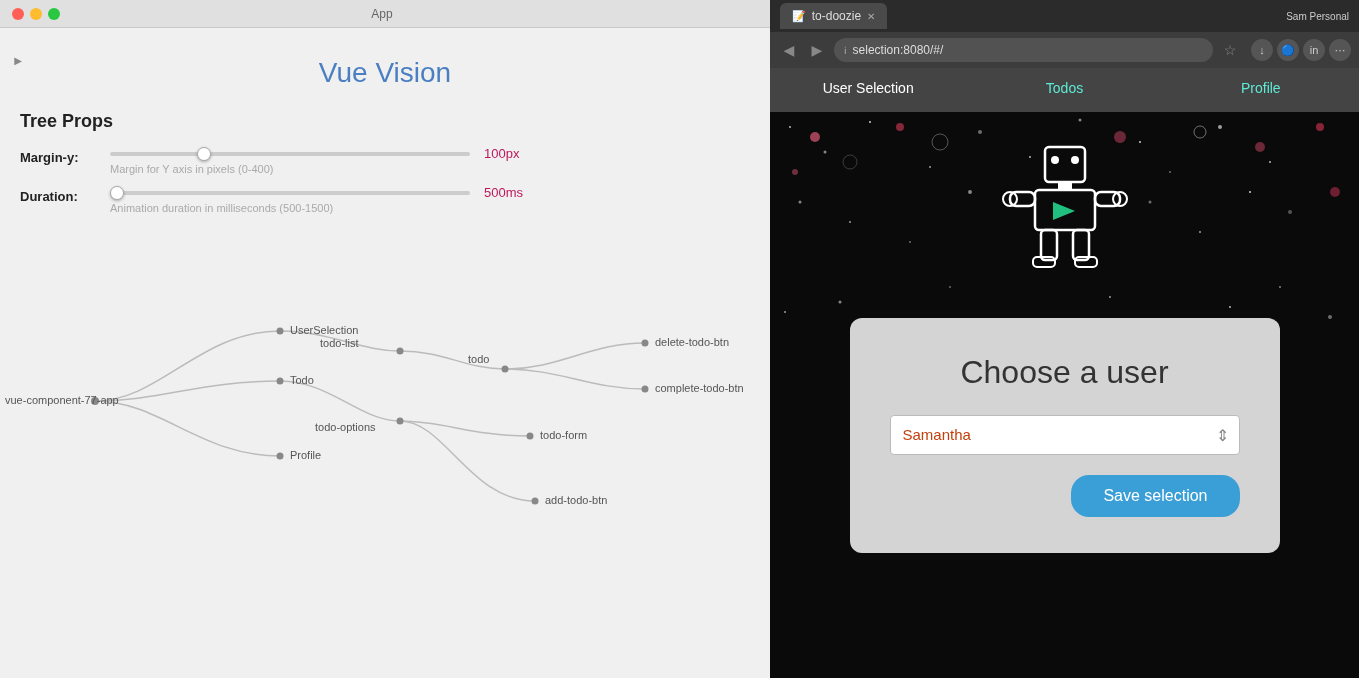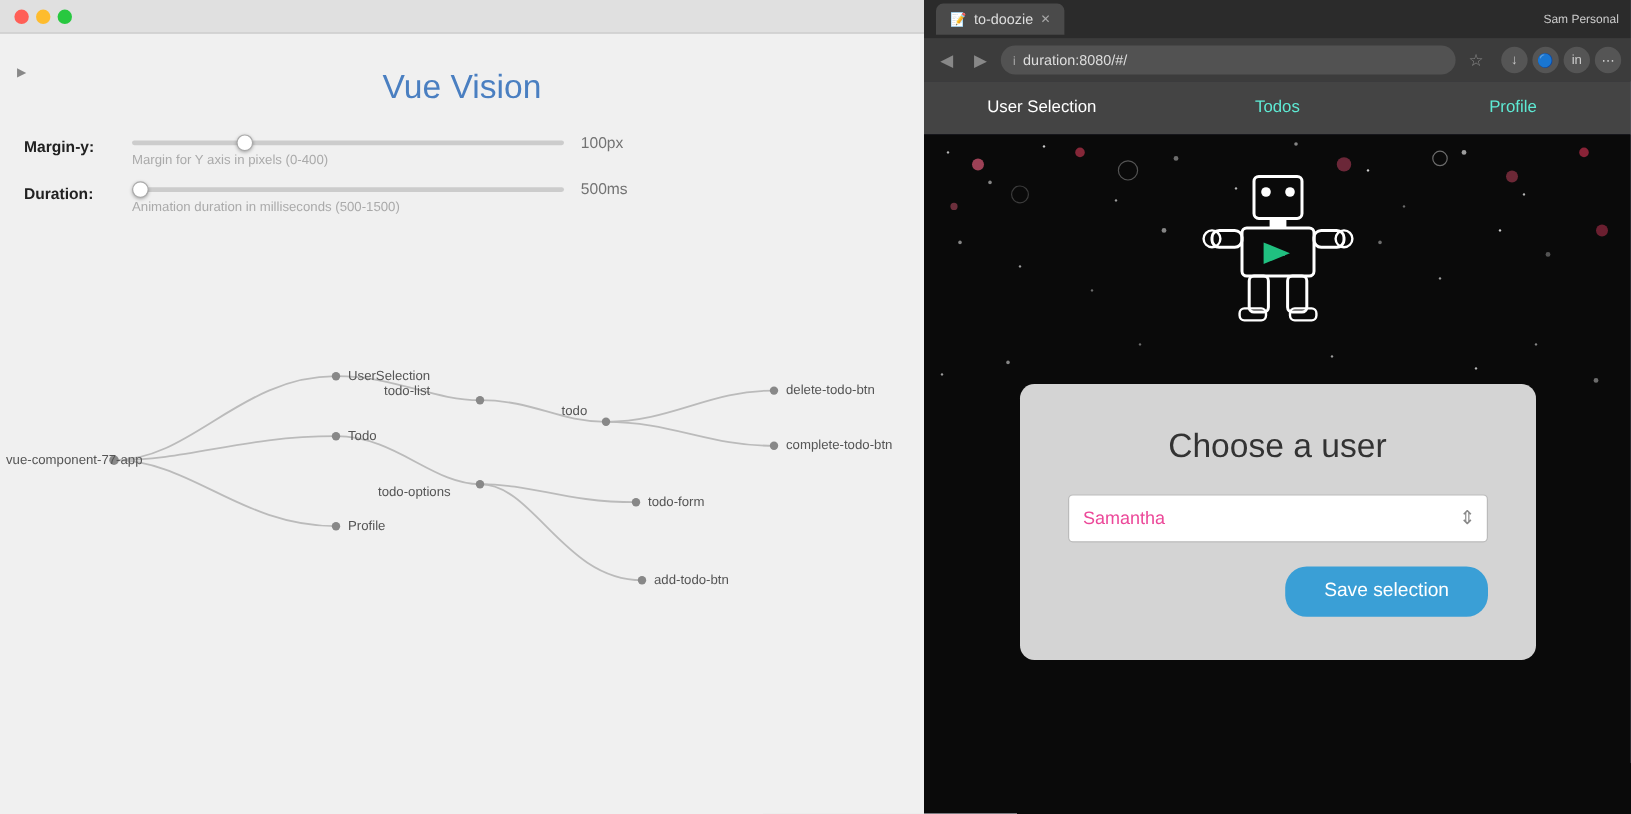--- a/index.html
+++ b/index.html
@@ -109,21 +109,21 @@
     .prop-slider::-webkit-slider-thumb {
       -webkit-appearance: none;
       width: 14px; height: 14px;
       border-radius: 50%;
       background: white;
       border: 1px solid #aaa;
       box-shadow: 0 1px 3px rgba(0,0,0,0.3);
     }
     .prop-value {
       font-size: 13px;
-      color: #737373;
+      color: #be185d;
       margin-left: 14px;
       min-width: 50px;
     }
     .prop-hint {
       font-size: 11px;
       color: #aaa;
       margin-top: 2px;
     }
 
     
@@ -265,38 +265,38 @@
       position: relative;
       z-index: 10;
       background: #d4d4d4;
       border-radius: 12px;
       padding: 36px 40px;
       width: 430px;
       text-align: center;
       margin-top: 80px;
     }
     .card-title {
-      font-size: 28px;
+      font-size: 32px;
       font-weight: 300;
       color: #333;
       margin-bottom: 24px;
     }
     .user-select-wrapper {
       position: relative;
       margin-bottom: 20px;
     }
     .user-select {
       width: 100%;
       height: 40px;
       border: 1px solid #bbb;
       border-radius: 4px;
       background: white;
       padding: 0 12px;
       font-size: 15px;
-      color: #ec4899;
+      color: #c2410c;
       appearance: none;
       -webkit-appearance: none;
       cursor: pointer;
     }
     .select-arrow {
       position: absolute;
       right: 10px;
       top: 50%;
       transform: translateY(-50%);
       font-size: 16px;
@@ -316,27 +316,29 @@
   </style>
 </head>
 <body>
 
 <div class="left-panel">
 
   <div class="mac-titlebar">
     <div class="mac-btn close"></div>
     <div class="mac-btn minimize"></div>
     <div class="mac-btn maximize"></div>
+    <span class="mac-title">App</span>
   </div>
 
   <div class="sidebar-toggle"></div>
 
   <div class="app-title">Vue Vision</div>
 
   <div class="props-section">
+    <div class="props-title">Tree Props</div>
 
     <div class="prop-row">
       <div class="prop-label">Margin-y:</div>
       <div class="prop-control">
         <div class="prop-slider-row">
           <input type="range" class="prop-slider" min="0" max="400" value="100" style="">
           <span class="prop-value">100px</span>
         </div>
         <div class="prop-hint">Margin for Y axis in pixels (0-400)</div>
       </div>
@@ -429,21 +431,21 @@
         <span class="browser-tab-close">✕</span>
       </div>
       <span class="browser-user-label">Sam Personal</span>
     </div>
 
     <div class="browser-addressbar">
       <div class="nav-btn">◀</div>
       <div class="nav-btn">▶</div>
       <div class="address-field">
         <span class="address-lock">ℹ</span>
-        <span>duration:8080/#/</span>
+        <span>selection:8080/#/</span>
       </div>
       <div class="nav-btn">☆</div>
       <div class="browser-actions">
         <div class="browser-action-btn">↓</div>
         <div class="browser-action-btn">🔵</div>
         <div class="browser-action-btn">in</div>
         <div class="browser-action-btn">⋯</div>
       </div>
     </div>
   </div>

